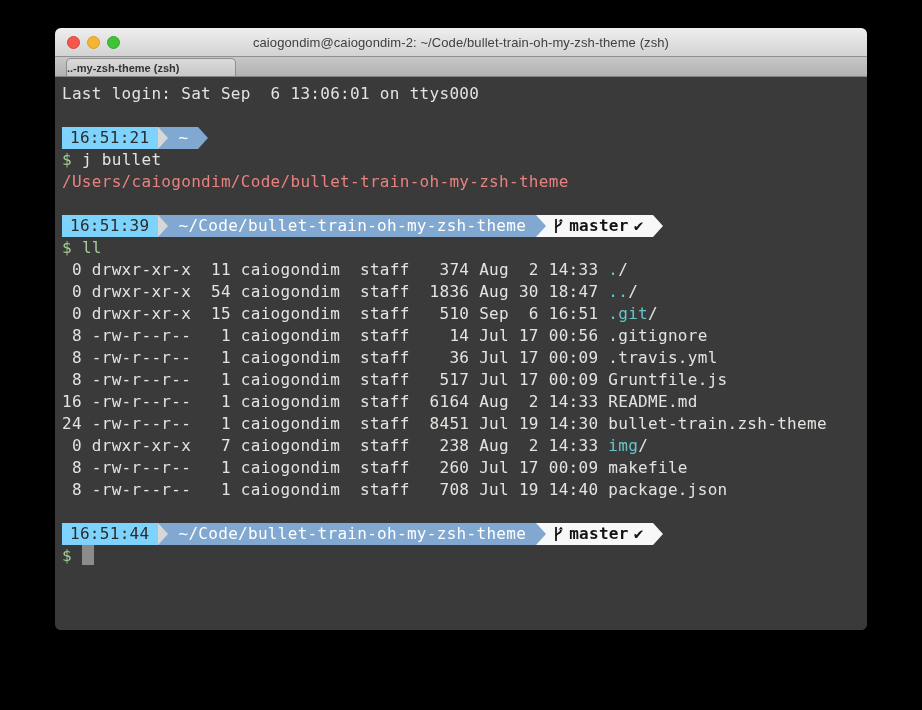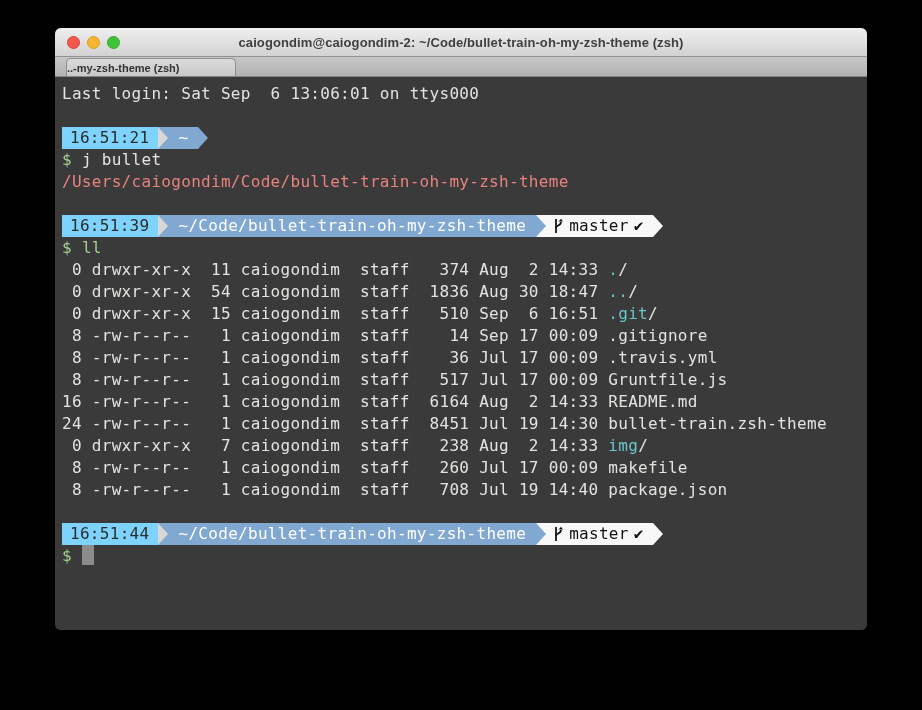--- a/index.html
+++ b/index.html
@@ -18,21 +18,21 @@
   .titlebar {
     height:28px; background:linear-gradient(#efefef,#d2d2d2);
     border-bottom:1px solid #909090;
     position:relative; display:flex; align-items:center; justify-content:center;
   }
   .lights { position:absolute; left:12px; top:0; height:100%; display:flex; align-items:center; gap:7px; }
   .light { width:13px; height:13px; border-radius:50%; box-sizing:border-box; }
   .light-close { background:#f5564e; border:1px solid #d8423c; }
   .light-min   { background:#f6b52e; border:1px solid #d99e27; }
   .light-zoom  { background:#3ec436; border:1px solid #34a92e; }
-  .title { font-size:13px; font-weight:bold; color:#404040; letter-spacing:.1px; }
+  .title { font-size:13px; font-weight:normal; color:#404040; letter-spacing:.1px; }
   
   .tabbar {
     height:19px; background:linear-gradient(#c7c7c7,#b2b2b2);
     border-bottom:1px solid #848484; position:relative;
   }
   .tab {
     position:absolute; left:11px; top:1px; width:170px; height:18px; box-sizing:border-box;
     background:linear-gradient(#dadada,#c8c8c8);
     border:1px solid #8e8e8e; border-bottom:none; border-radius:5px 5px 0 0;
     display:flex; align-items:center; 
@@ -50,21 +50,21 @@
   .t-red   { color:#e8827f; }
   .t-cyan  { color:#66c6c8; }
   .cmd-text { margin-left:10px; }
   
   .promptbar { display:flex; height:22px; align-items:stretch; }
   .seg { white-space:pre; line-height:22px; }
   .seg-time { background:#7dd3fc; color:#2c2c2c; padding:0 9px 0 8px; }
   .seg-path { background:#80a8d0; color:#fff; padding:0 10px; }
   .seg-git  {
     background:#f8f8f8; color:#131313; padding:0 9px 0 6px;
-    display:flex; align-items:center; gap:5px;
+    display:flex; align-items:center; gap:5px;font-weight:bold;
   }
   .arr {
     width:0; height:0;
     border-top:11px solid transparent; border-bottom:11px solid transparent;
     border-left:10px solid transparent;
   }
   .arr-gray-on-blue  { border-left-color:#d7d7d7; background:#80a8d0; }
   .arr-blue-on-dark  { border-left-color:#80a8d0; }
   .arr-blue-on-white { border-left-color:#80a8d0; background:#f8f8f8; }
   .arr-white-on-dark { border-left-color:#f8f8f8; }
@@ -122,21 +122,21 @@
             <path d="M6.6 3.6 L9 0.8 L11 3.6 Z" fill="#131313"></path>
           </svg><span>master</span><span>✔</span></span>
         <span class="arr arr-white-on-dark"></span>
       </div>
 
     <div class="line"><span class="t-green">$</span><span class="cmd-text t-green">ll</span></div>
 
     <div class="line"><span> 0 drwxr-xr-x  11 caiogondim  staff   374 Aug  2 14:33 </span><span class="t-cyan">.</span><span>/</span></div>
     <div class="line"><span> 0 drwxr-xr-x  54 caiogondim  staff  1836 Aug 30 18:47 </span><span class="t-cyan">..</span><span>/</span></div>
     <div class="line"><span> 0 drwxr-xr-x  15 caiogondim  staff   510 Sep  6 16:51 </span><span class="t-cyan">.git</span><span>/</span></div>
-    <div class="line"><span> 8 -rw-r--r--   1 caiogondim  staff    14 Sep 17 00:09 </span><span>.gitignore</span><span></span></div>
+    <div class="line"><span> 8 -rw-r--r--   1 caiogondim  staff    14 Jul 17 00:56 </span><span>.gitignore</span><span></span></div>
     <div class="line"><span> 8 -rw-r--r--   1 caiogondim  staff    36 Jul 17 00:09 </span><span>.travis.yml</span><span></span></div>
     <div class="line"><span> 8 -rw-r--r--   1 caiogondim  staff   517 Jul 17 00:09 </span><span>Gruntfile.js</span><span></span></div>
     <div class="line"><span>16 -rw-r--r--   1 caiogondim  staff  6164 Aug  2 14:33 </span><span>README.md</span><span></span></div>
     <div class="line"><span>24 -rw-r--r--   1 caiogondim  staff  8451 Jul 19 14:30 </span><span>bullet-train.zsh-theme</span><span></span></div>
     <div class="line"><span> 0 drwxr-xr-x   7 caiogondim  staff   238 Aug  2 14:33 </span><span class="t-cyan">img</span><span>/</span></div>
     <div class="line"><span> 8 -rw-r--r--   1 caiogondim  staff   260 Jul 17 00:09 </span><span>makefile</span><span></span></div>
     <div class="line"><span> 8 -rw-r--r--   1 caiogondim  staff   708 Jul 19 14:40 </span><span>package.json</span><span></span></div>
 
     <div class="line"></div>
 

